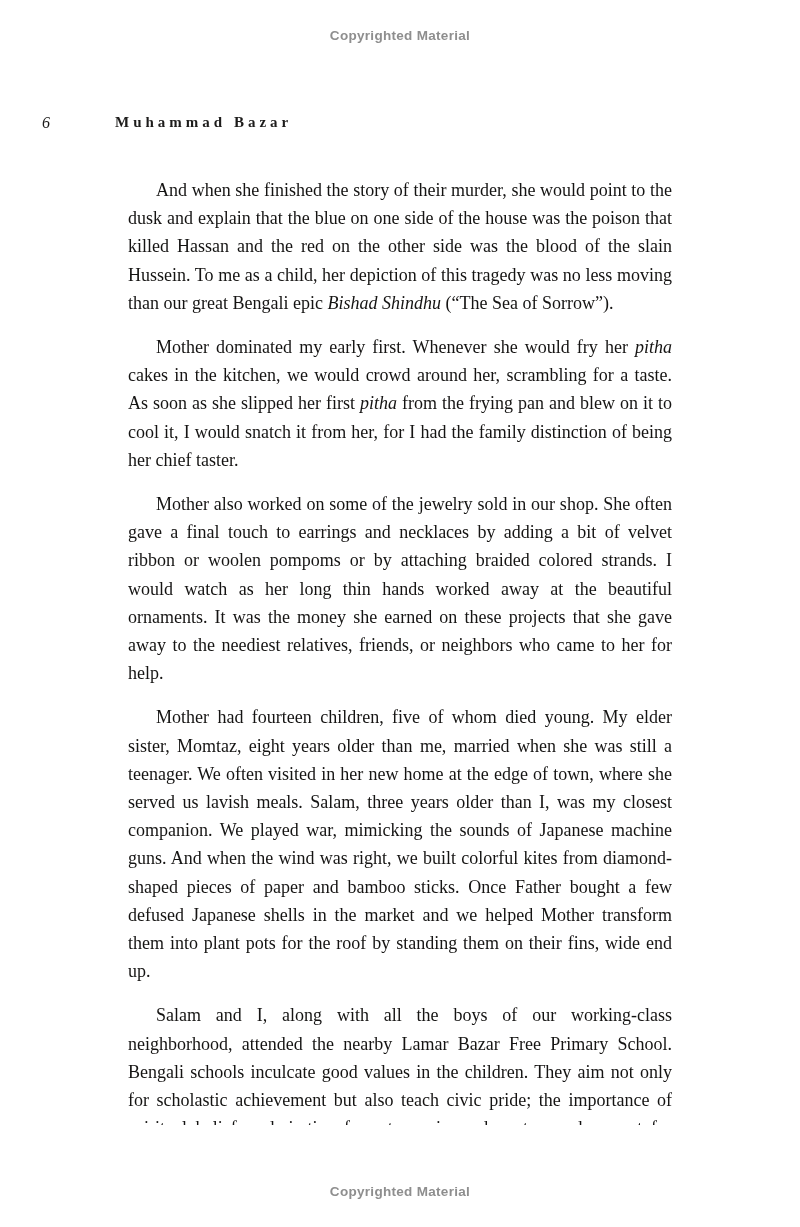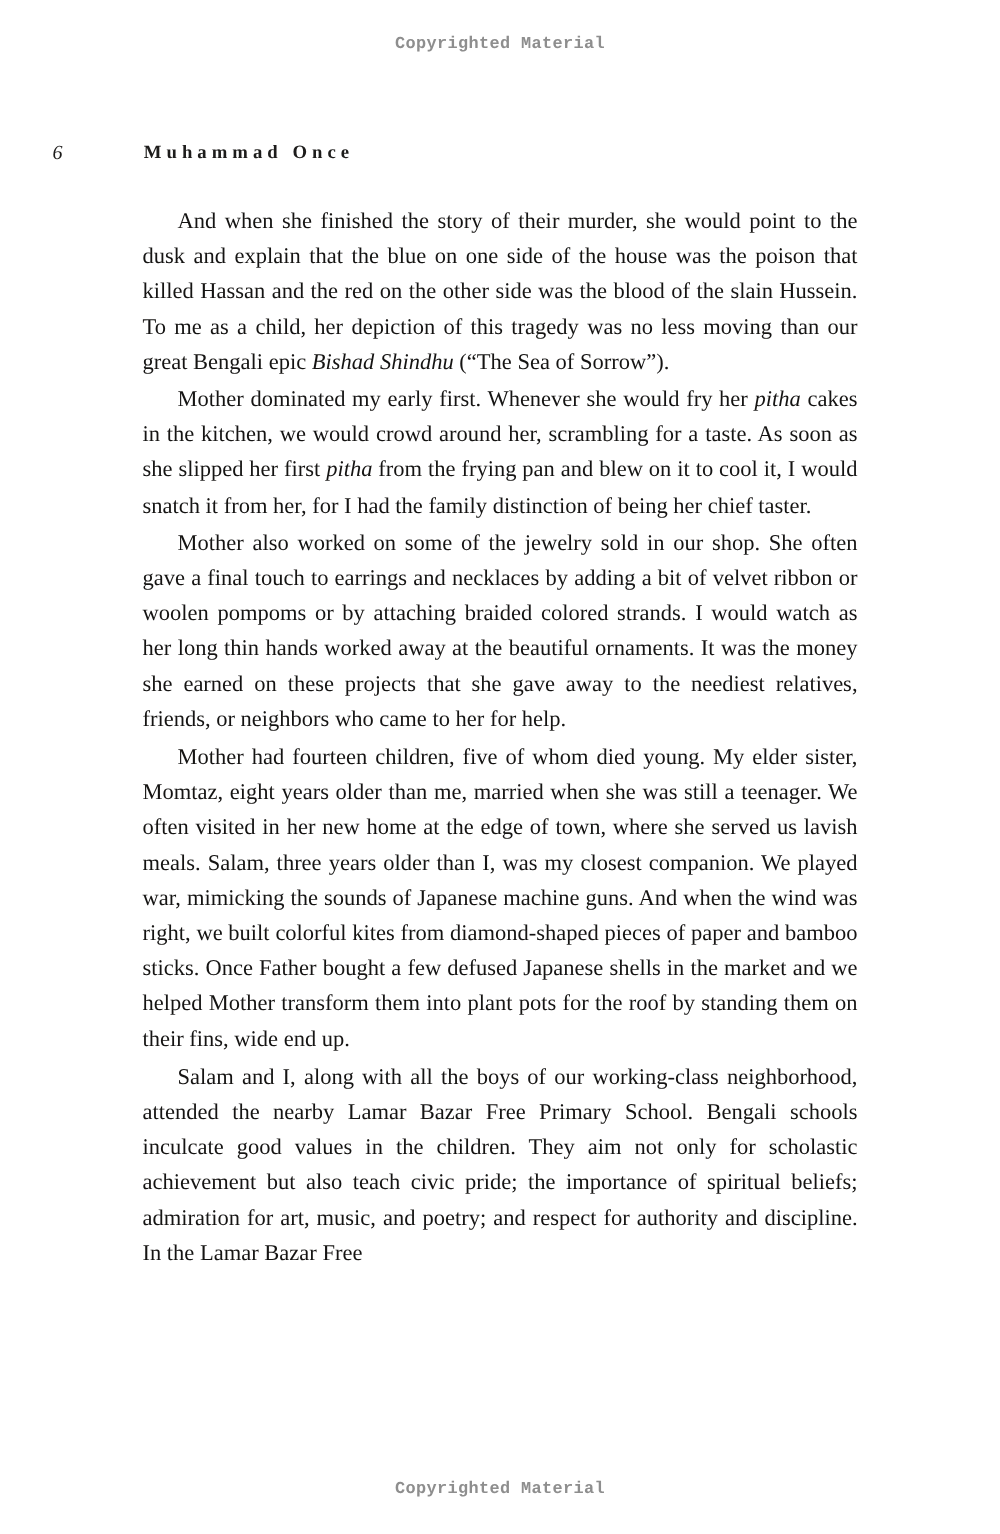--- a/index.html
+++ b/index.html
@@ -14,21 +14,21 @@
     background: #ffffff;
     overflow: hidden;
     font-family: "Liberation Serif", serif;
     color: #151413;
   }
   .copyright {
     position: absolute;
     left: 0;
     width: 100%;
     text-align: center;
-    font-family: Liberation Mono, monospace;
+    font-family: Liberation Sans, sans-serif;
     font-weight: bold;
     font-size: 13.5px;
     letter-spacing: 0.3px;
     color: #8e8e8e;
   }
   .copyright.top { top: 28px; }
   .copyright.bottom { top: 1184px; }
 
   .page-header {
     position: absolute;
@@ -60,38 +60,38 @@
     top: 160px;
     left: 112px;
     width: 576px;
     height: 965px;
     overflow: hidden;
     font-size: 18px;
     line-height: 28.2px;
     text-align: justify;
   }
   .body-text p {
-    margin: 2px;
+    margin: 16px;
     padding: 0;
     text-indent: 28px;
   }
   .body-text em {
     font-style: italic;
   }
 </style>
 </head>
 <body>
 
 <div class="page">
 
   <div class="copyright top">Copyrighted Material</div>
 
   <div class="page-header">
     <span class="page-number">6</span>
-    <span class="running-header">Muhammad Once</span>
+    <span class="running-header">Muhammad Bazar</span>
   </div>
 
   <div class="body-text">
       <p><span>And when she finished the story of their murder, she would point to the dusk and explain that the blue on one side of the house was the poison that killed Hassan and the red on the other side was the blood of the slain Hussein. To me as a child, her depiction of this tragedy was no less moving than our great Bengali epic </span><em>Bishad Shindhu</em><span> (“The Sea of Sorrow”).</span></p>
       <p><span>Mother dominated my early first. Whenever she would fry her </span><em>pitha</em><span> cakes in the kitchen, we would crowd around her, scrambling for a taste. As soon as she slipped her first </span><em>pitha</em><span> from the frying pan and blew on it to cool it, I would snatch it from her, for I had the family distinction of being her chief taster.</span></p>
       <p><span>Mother also worked on some of the jewelry sold in our shop. She often gave a final touch to earrings and necklaces by adding a bit of velvet ribbon or woolen pompoms or by attaching braided colored strands. I would watch as her long thin hands worked away at the beautiful ornaments. It was the money she earned on these projects that she gave away to the neediest relatives, friends, or neighbors who came to her for help.</span></p>
       <p><span>Mother had fourteen children, five of whom died young. My elder sister, Momtaz, eight years older than me, married when she was still a teenager. We often visited in her new home at the edge of town, where she served us lavish meals. Salam, three years older than I, was my closest companion. We played war, mimicking the sounds of Japanese machine guns. And when the wind was right, we built colorful kites from diamond-shaped pieces of paper and bamboo sticks. Once Father bought a few defused Japanese shells in the market and we helped Mother transform them into plant pots for the roof by standing them on their fins, wide end up.</span></p>
       <p><span>Salam and I, along with all the boys of our working-class neighborhood, attended the nearby Lamar Bazar Free Primary School. Bengali schools inculcate good values in the children. They aim not only for scholastic achievement but also teach civic pride; the importance of spiritual beliefs; admiration for art, music, and poetry; and respect for authority and discipline. In the Lamar Bazar Free</span></p>
     </div>
 

